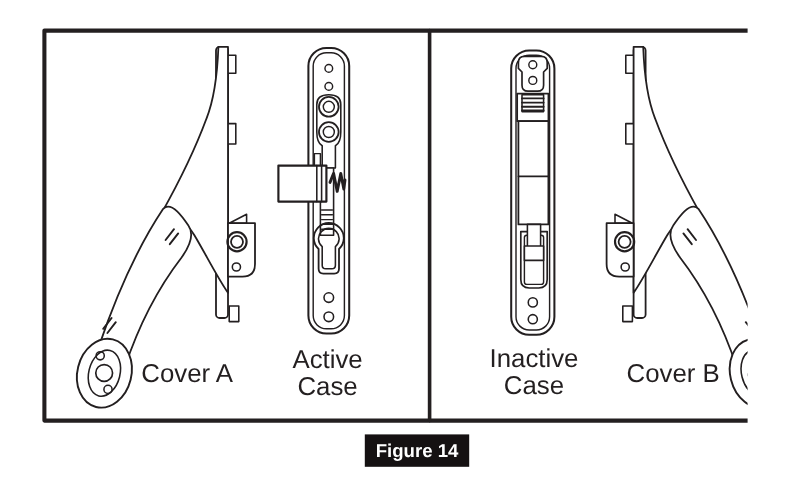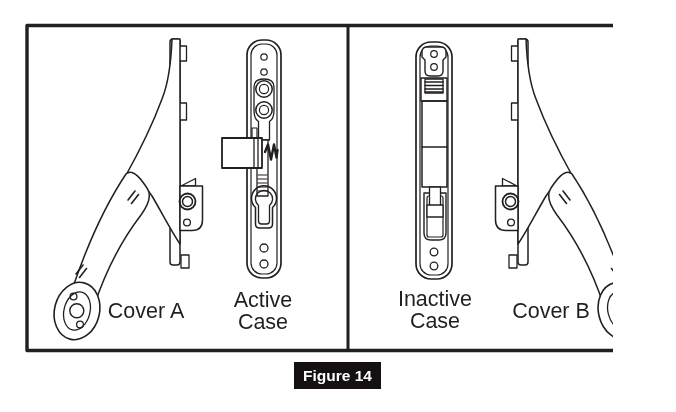--- a/index.html
+++ b/index.html
@@ -1,20 +1,20 @@
 <!DOCTYPE html>
 <html style="--line: #231f20; --captionBg: #151112; --captionText: #ffffff; --pageBg: #ffffff;"><head>
 <meta charset="utf-8">
 <style>
   :root{
     --line:#231f20; --captionBg:#151112; --captionText:#ffffff; --pageBg:#ffffff;
   }
   html,body{margin:0;padding:0;background:var(--pageBg);}
   .stage{position:relative;width:613px;height:412px;background:var(--pageBg);overflow:hidden;
-         font-family:"Liberation Sans","DejaVu Sans",sans-serif;}
+         font-family:"Liberation Sans","DejaVu Sans",sans-serif;margin-left:10px;}
   svg{display:block}
   .s{stroke:var(--line);fill:none;stroke-linecap:round;stroke-linejoin:round;}
   .w{stroke:var(--line);fill:#fff;stroke-linecap:round;stroke-linejoin:round;}
   .lbl{font-family:"Liberation Sans","DejaVu Sans",sans-serif;font-size:21.5px;fill:var(--line);text-anchor:middle;}
   .cap{font-family:"Liberation Sans","DejaVu Sans",sans-serif;font-size:15.5px;font-weight:bold;fill:var(--captionText);text-anchor:middle;}
 </style>
 </head>
 <body>
 
 <div class="stage">

